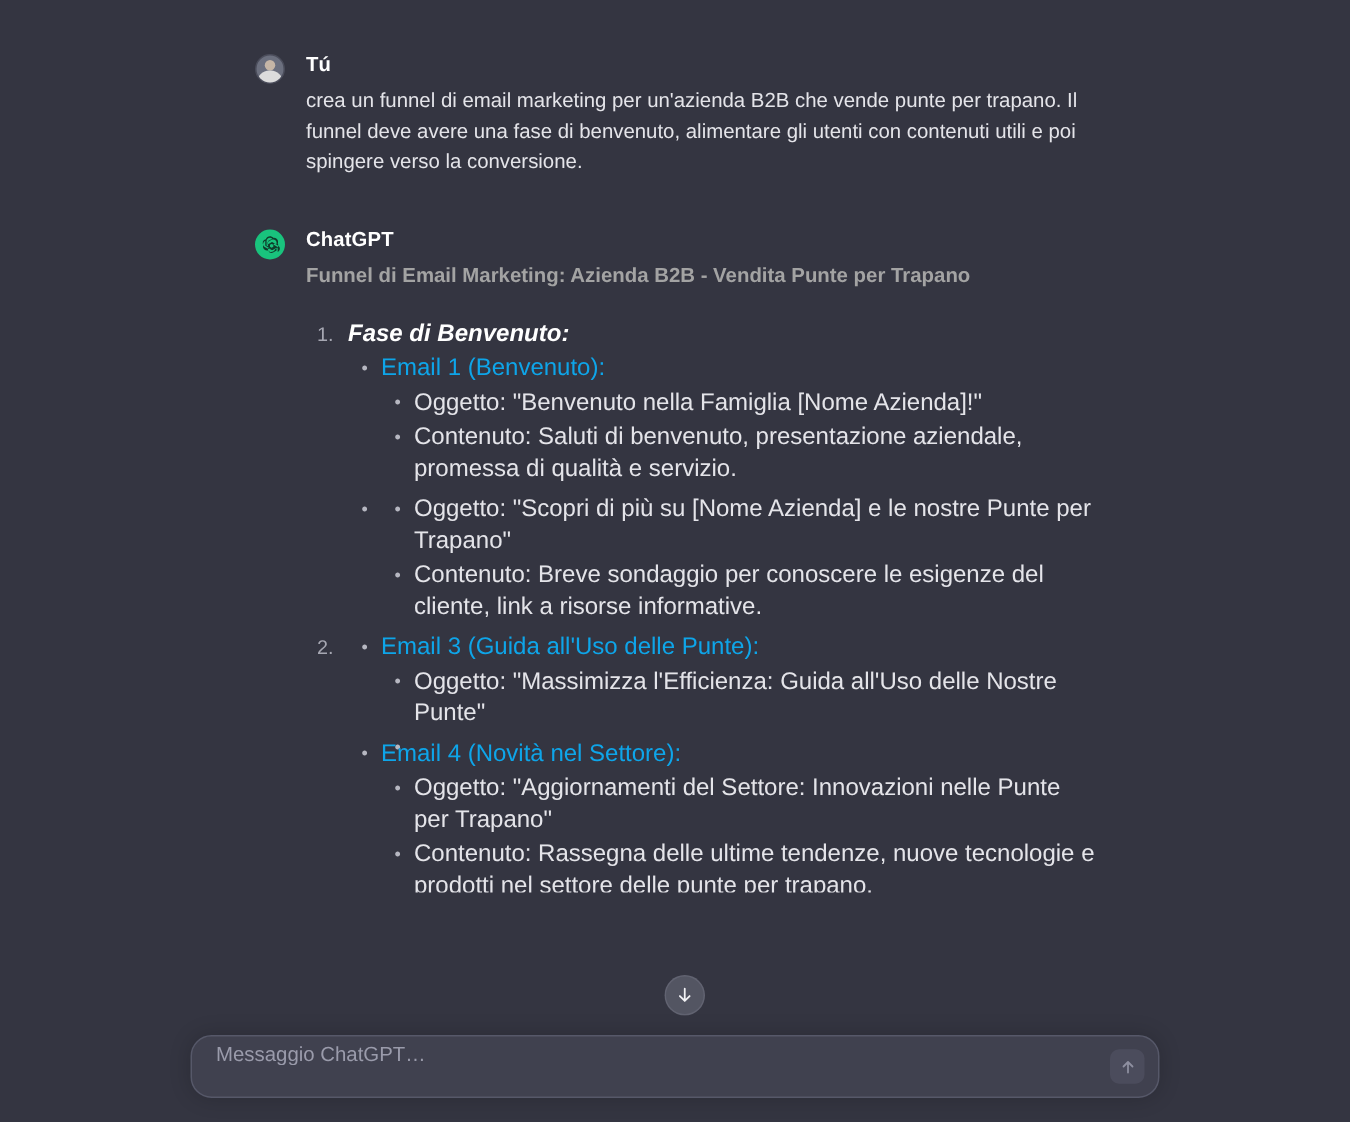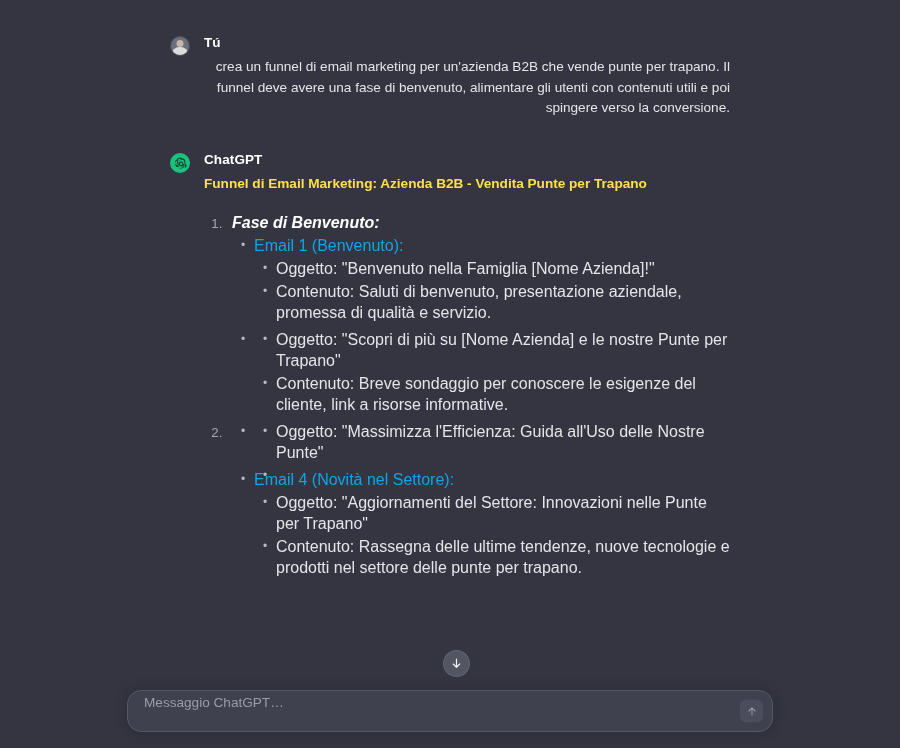--- a/index.html
+++ b/index.html
@@ -89,26 +89,25 @@
     margin-bottom: 5px;
     letter-spacing: 0.1px;
   }
   .prose {
     font-size: 13.6px;
     line-height: 20.5px;
     color: #e4e4e9;
   }
   .prose p {
     margin: 0 0 6px 0;
-    text-align: right;
   }
   .answer-title {
     font-size: 13.6px;
     font-weight: bold;
-    color: #fde047;
+    color: #a3a3a3;
     line-height: 20px;
     margin: 0 0 18px 0;
   }
   ol.level1 {
     margin: 0;
     padding: 0 0 0 22px;
     list-style: decimal;
   }
   ol.level1 > li {
     margin-bottom: 2px;
@@ -293,20 +292,21 @@
                   </li>
                 </ul>
               </li>
             </ul>
           </li>
 
           <li>
             <ul class="level2">
               <li>
                 <span class="bullet">•</span>
+                <span class="email-label">Email 3 (Guida all'Uso delle Punte):</span>
                 <ul class="level3">
                   <li>
                     <span class="bullet">•</span>
                     <span>Oggetto: "Massimizza l'Efficienza: Guida all'Uso delle Nostre Punte"</span>
                   </li>
                   <li>
                     <span class="bullet">•</span>
                   </li>
                 </ul>
               </li>

